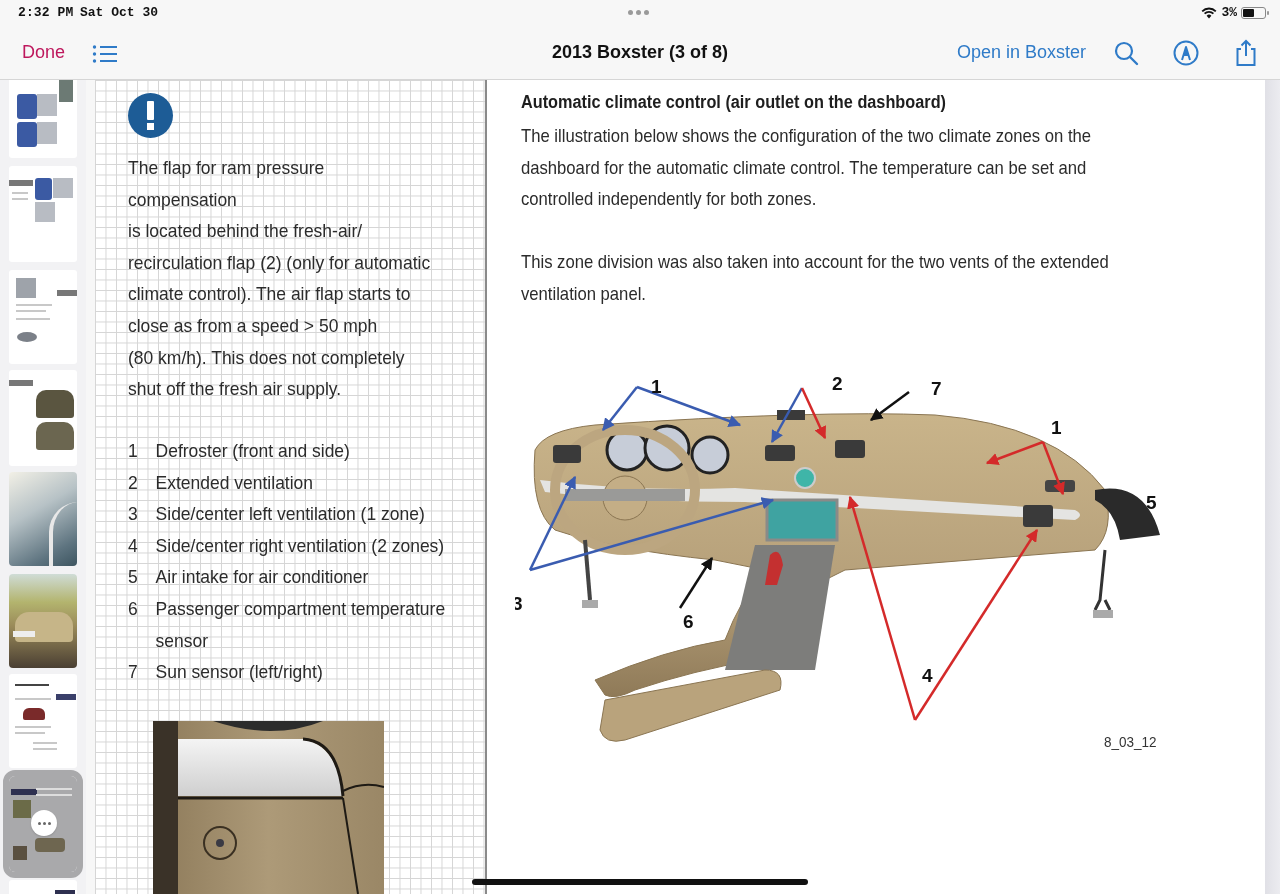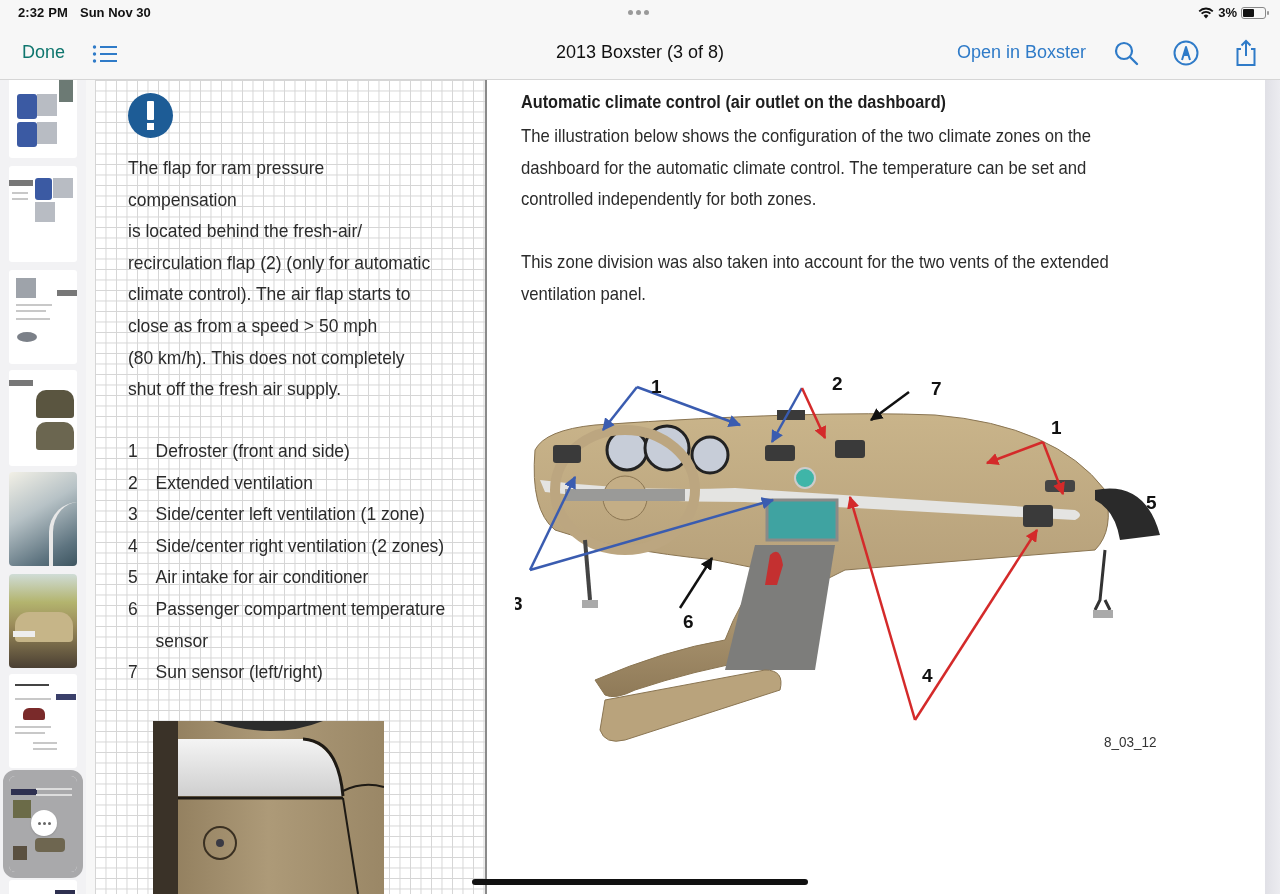--- a/index.html
+++ b/index.html
@@ -1,30 +1,30 @@
 <!DOCTYPE html>
 <html><head>
 <meta charset="utf-8">
 <style>
   * { box-sizing: border-box; margin: 0; padding: 0; }
   html, body { width: 1280px; height: 894px; overflow: hidden; background: #f7f7f7; font-family: "Liberation Sans", "DejaVu Sans", sans-serif; }
-  .statusbar { position: absolute; left: 0; top: 0; width: 1280px; height: 26px; background: #f7f7f7; }
+  .statusbar { position: absolute; left: 0; top: 0; width: 1280px; height: 26px; background: #f7f7f7; font-family: Liberation Mono, monospace; }
   .statusbar .time { position: absolute; left: 18px; top: 5px; font-size: 13px; font-weight: bold; color: #111; letter-spacing: 0.1px; }
   .statusbar .date { position: absolute; left: 80px; top: 5px; font-size: 13px; font-weight: bold; color: #111; }
   .statusbar .dots { position: absolute; left: 628px; top: 10px; display: flex; gap: 3px; }
   .statusbar .dots span { width: 5px; height: 5px; border-radius: 50%; background: #9a9a9a; display: block; }
   .statusbar .right { position: absolute; right: 14px; top: 5px; display: flex; align-items: center; gap: 4px; font-size: 13px; font-weight: bold; color: #111; }
   .battery { width: 25px; height: 12px; border: 1.5px solid #888; border-radius: 3px; position: relative; padding: 1px; }
   .battery .fill { width: 50%; height: 100%; background: #111; border-radius: 1px; }
   .battery::after { content: ""; position: absolute; right: -4px; top: 3px; width: 2px; height: 4px; background: #999; border-radius: 1px; }
 
   .navbar { position: absolute; left: 0; top: 26px; width: 1280px; height: 54px; background: #f7f7f7; border-bottom: 1px solid #d6d6d6; }
-  .navbar .done { position: absolute; left: 22px; top: 16px; font-size: 18px; color: #0f766e; cursor: pointer; }
+  .navbar .done { position: absolute; left: 22px; top: 16px; font-size: 18px; color: #be185d; cursor: pointer; }
   .navbar .list-icon { position: absolute; left: 92px; top: 18px; width: 26px; height: 20px; cursor: pointer; }
-  .navbar .title { position: absolute; left: 0; width: 1280px; top: 16px; text-align: center; font-size: 18px; font-weight: normal; color: #111; pointer-events: none; }
+  .navbar .title { position: absolute; left: 0; width: 1280px; top: 16px; text-align: center; font-size: 18px; font-weight: bold; color: #111; pointer-events: none; }
   .navbar .acrobat { position: absolute; left: 957px; top: 16px; font-size: 18px; color: #2f7bc8; cursor: pointer; }
   .navbar .icon-btn { position: absolute; top: 13px; width: 28px; height: 28px; cursor: pointer; }
 
   .sidebar { position: absolute; left: 0; top: 80px; width: 86px; height: 814px; background: #f2f2f4; overflow: hidden; }
   .thumb { position: absolute; left: 9px; width: 68px; background: #fff; border-radius: 3px; overflow: hidden; cursor: pointer; }
   .thumb.photo { border-radius: 4px; }
   .thumb.selected { background: #a9a9ab; outline: 6px solid #a9a9ab; border-radius: 6px; }
   .thumb .l { position: absolute; height: 2px; background: #c8c8c8; }
   .thumb .img { position: absolute; }
   .more-btn { position: absolute; left: 31px; top: 810px; width: 26px; height: 26px; background: #fff; border-radius: 50%; display: flex; align-items: center; justify-content: center; gap: 2px; cursor: pointer; box-shadow: 0 1px 2px rgba(0,0,0,.15); }
@@ -61,21 +61,21 @@
   .diagram { position: absolute; left: 420px; top: 290px; width: 660px; height: 390px; }
   .fig-id { position: absolute; left: 1009px; top: 653px; font-size: 15px; color: #333; transform: scaleX(0.9); transform-origin: left top; }
 
   .home-ind { position: absolute; left: 472px; top: 879px; width: 336px; height: 6px; background: #111; border-radius: 3px; }
 </style>
 </head>
 <body>
 
 <div class="statusbar">
   <span class="time">2:32 PM</span>
-  <span class="date">Sun Nov 30</span>
+  <span class="date">Sat Oct 30</span>
   <div class="dots">
       <span></span>
       <span></span>
       <span></span>
     </div>
   <div class="right">
     <svg width="16" height="12" viewBox="0 0 16 12">
       <path d="M8 11.5 L5.6 8.8 A3.4 3.4 0 0 1 10.4 8.8 Z" fill="#111"></path>
       <path d="M3.6 6.7 A6.2 6.2 0 0 1 12.4 6.7" stroke="#111" stroke-width="1.8" fill="none"></path>
       <path d="M1.2 4.3 A9.6 9.6 0 0 1 14.8 4.3" stroke="#111" stroke-width="1.8" fill="none"></path>

